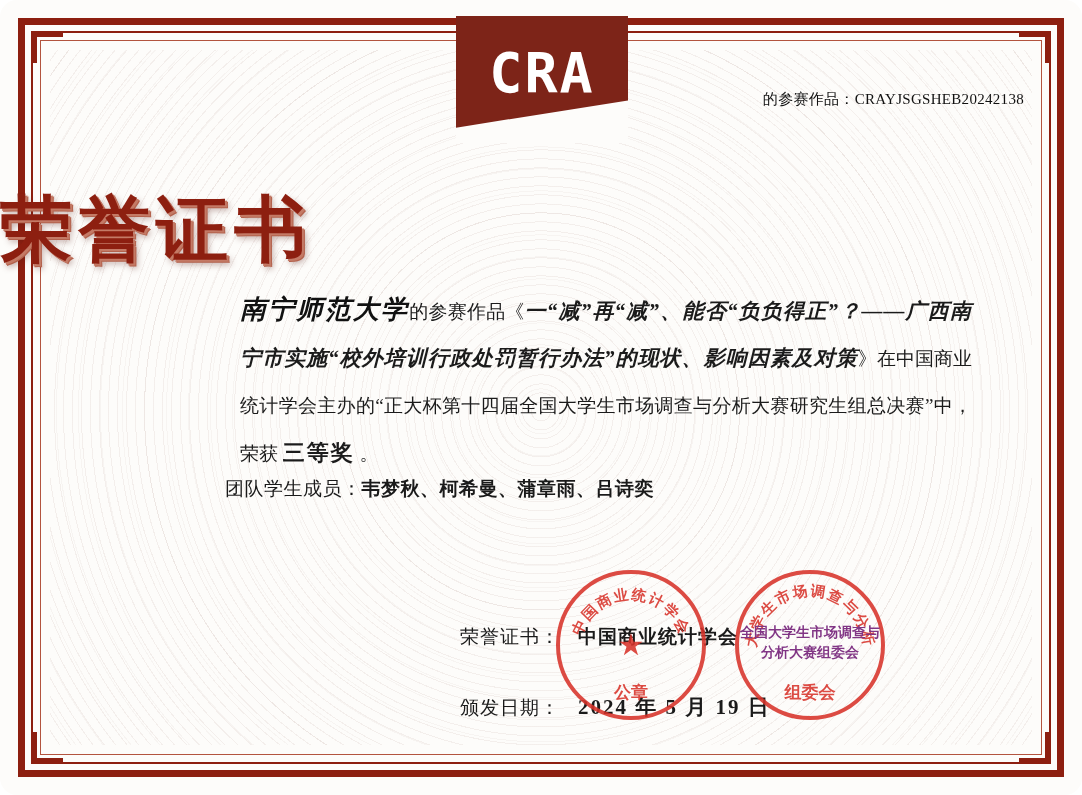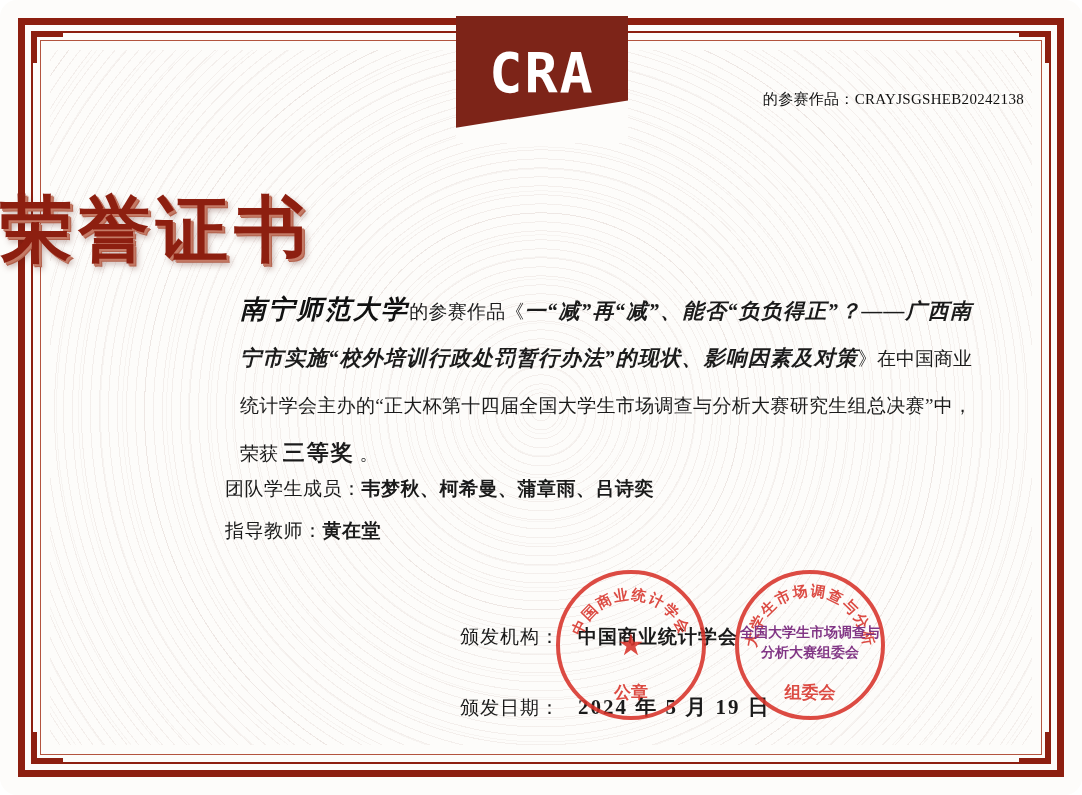--- a/index.html
+++ b/index.html
@@ -298,26 +298,23 @@
   <div class="body-block">
     <p class="line1">
       <span class="school">南宁师范大学</span><span>的参赛作品《</span><span class="work-title">一“减”再“减”、能否“负负得正”？——广西南宁市实施“校外培训行政处罚暂行办法”的现状、影响因素及对策</span><span>》</span><span>在中国商业统计学会主办的“正大杯第十四届全国大学生市场调查与分析大赛研究生组总决赛”中，荣获</span>&nbsp;<span class="award">三等奖</span>&nbsp;<span>。</span>
     </p>
   </div>
 
   <div class="members">
     <span>团队学生成员：</span><span class="value">韦梦秋、柯希曼、蒲章雨、吕诗奕</span>
   </div>
 
-  <div class="teacher">
-    <span>指导教师：</span><span class="value">黄在堂</span>
-  </div>
 
   <div class="issuer-row">
-    <span>颁发机构：</span><span class="value">中国商业统计学会</span>
+    <span>荣誉证书：</span><span class="value">中国商业统计学会</span>
   </div>
 
   <div class="date-row">
     <span>颁发日期：</span><span class="value">2024 年 5 月 19 日</span>
   </div>
 
   <div class="seal seal-left">
     <svg class="seal-arc" viewBox="0 0 150 150">
       <defs>
         <path id="arcLeft" d="M 20,82 A 55,55 0 1 1 130,82"></path>

